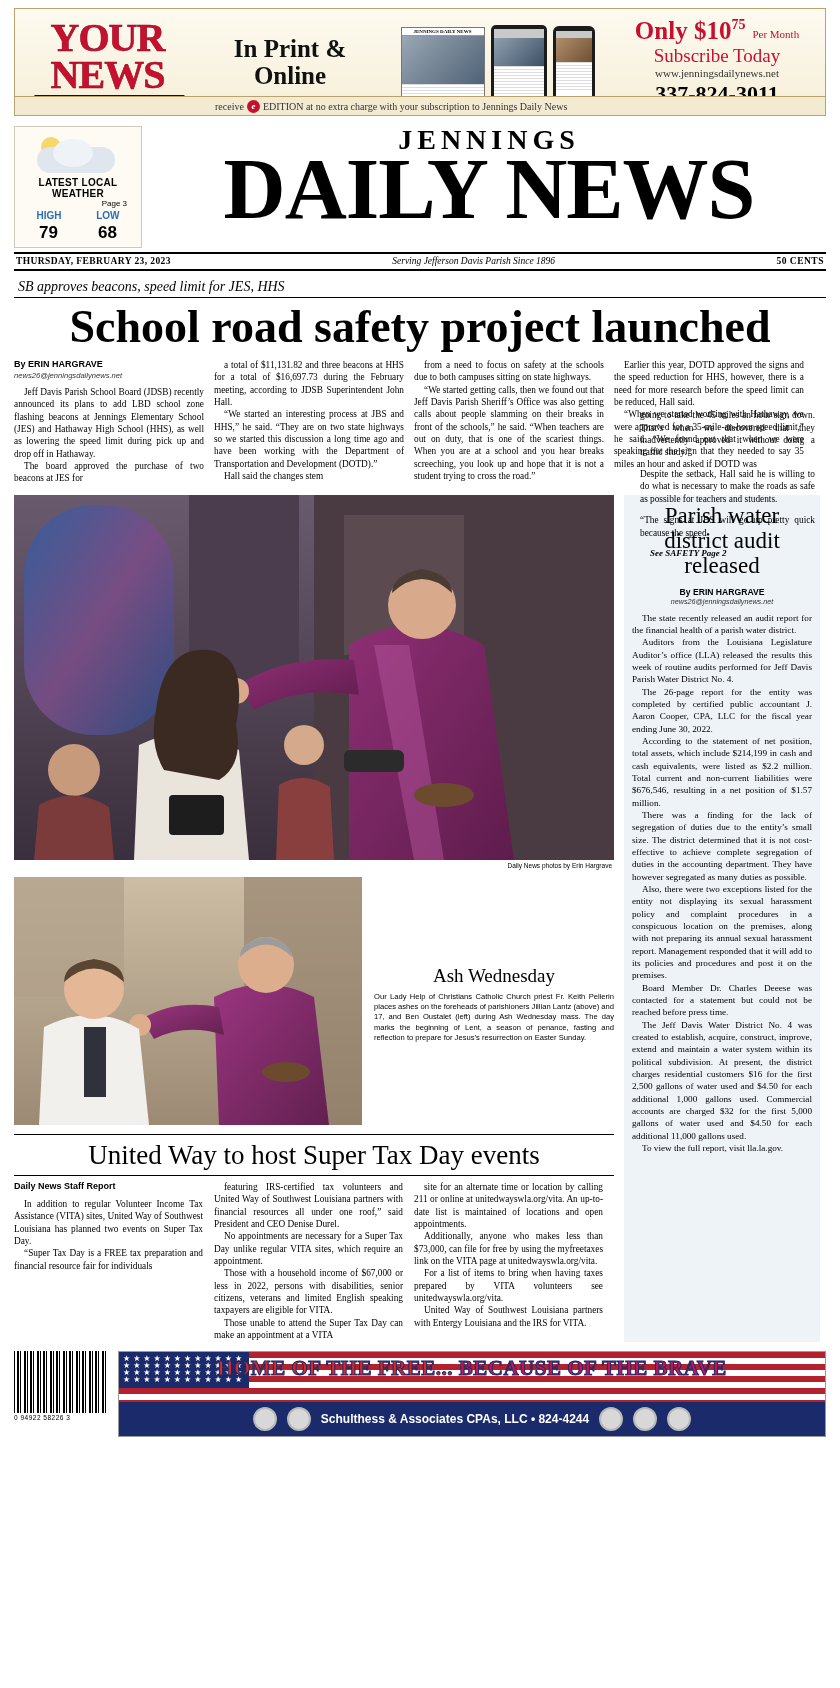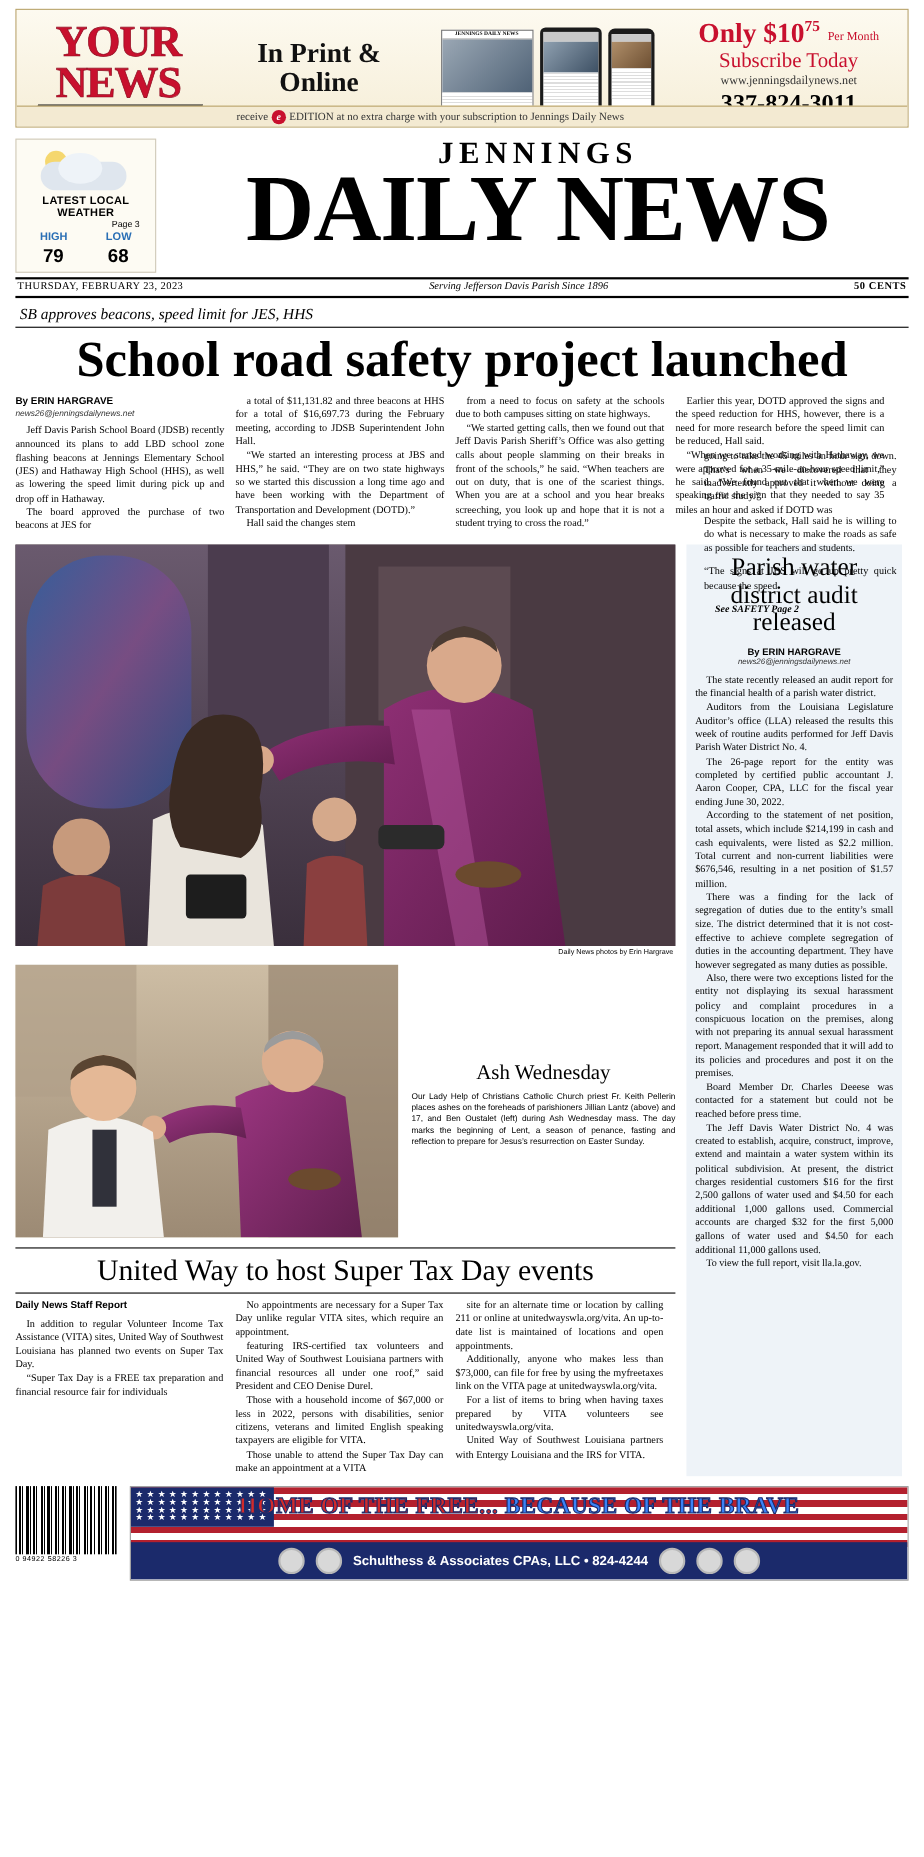--- a/index.html
+++ b/index.html
@@ -120,21 +120,21 @@
     font-family:"Liberation Serif",serif; font-weight:bold; font-size:86px; line-height:.88;
     letter-spacing:-1px;
   }
   .np-daily .italicd { }
   .flag-rule { border-top:2px solid #000; margin-top:4px; }
   .flag-meta {
     display:flex; justify-content:space-between; align-items:center;
     font-family:"Liberation Serif",serif; font-size:9.5px; padding:2px 2px 3px;
     border-bottom:2px solid #000;
   }
-  .flag-meta .date { font-weight:normal; letter-spacing:.4px; }
+  .flag-meta .date { font-weight:bold; letter-spacing:.4px; }
   .flag-meta .serving { font-style:italic; }
   .flag-meta .cents { font-weight:bold; letter-spacing:.5px; }
 
   
   .kicker { font-style:italic; font-size:14px; margin:8px 0 2px 4px; }
   .kicker-rule { border-top:1px solid #000; }
   .headline {
     font-family:"Liberation Serif",serif; font-weight:bold; font-size:46px;
     text-align:center; line-height:1.02; margin:6px 0 8px;
   }
@@ -413,22 +413,22 @@
       <div class="uw-rule"></div>
       <div class="uw-head">United Way to host Super Tax Day events</div>
       <div class="uw-rule2"></div>
       <div class="uw-cols">
         <div class="uw-col">
           <div class="byline" style="margin-bottom:5px;">Daily News Staff Report</div>
           <p>In addition to regular Volunteer Income Tax Assistance (VITA) sites, United Way of Southwest Louisiana has planned two events on Super Tax Day.</p>
           <p>“Super Tax Day is a FREE tax preparation and financial resource fair for individuals</p>
         </div>
         <div class="uw-col">
+          <p>featuring IRS-certified tax volunteers and United Way of Southwest Louisiana partners with financial resources all under one roof,” said President and CEO Denise Durel.</p>
           <p>No appointments are necessary for a Super Tax Day unlike regular VITA sites, which require an appointment.</p>
-          <p>featuring IRS-certified tax volunteers and United Way of Southwest Louisiana partners with financial resources all under one roof,” said President and CEO Denise Durel.</p>
           <p>Those with a household income of $67,000 or less in 2022, persons with disabilities, senior citizens, veterans and limited English speaking taxpayers are eligible for VITA.</p>
           <p>Those unable to attend the Super Tax Day can make an appointment at a VITA</p>
         </div>
         <div class="uw-col">
           <p>site for an alternate time or location by calling 211 or online at unitedwayswla.org/vita. An up-to-date list is maintained of locations and open appointments.</p>
           <p>Additionally, anyone who makes less than $73,000, can file for free by using the myfreetaxes link on the VITA page at unitedwayswla.org/vita.</p>
           <p>For a list of items to bring when having taxes prepared by VITA volunteers see unitedwayswla.org/vita.</p>
           <p>United Way of Southwest Louisiana partners with Entergy Louisiana and the IRS for VITA.</p>
         </div>
       </div>
@@ -463,21 +463,21 @@
     <div class="barcode-box">
       <div class="barcode"></div>
       <div class="barcode-num">0 94922 58226 3</div>
     </div>
     <div class="bottom-ad">
       <div class="ba-flag"></div>
       <div class="ba-blue"></div>
       <div class="ba-stars">★★★★★★★★★★★★<br>★★★★★★★★★★★★<br>★★★★★★★★★★★★<br>★★★★★★★★★★★★</div>
       <div class="ba-text">
         <span style="color:#d12b2b;">HOME OF THE FREE...</span>
-        <span style="color:#3b82f6;">BECAUSE OF THE BRAVE</span>
+        <span style="color:#be185d;">BECAUSE OF THE BRAVE</span>
       </div>
       <div class="ba-bar">
         <div class="seal"></div>
         <div class="seal"></div>
         <div class="nm">Schulthess &amp; Associates CPAs, LLC • 824-4244</div>
         <div class="seal"></div>
         <div class="seal"></div>
         <div class="seal"></div>
       </div>
     </div>

